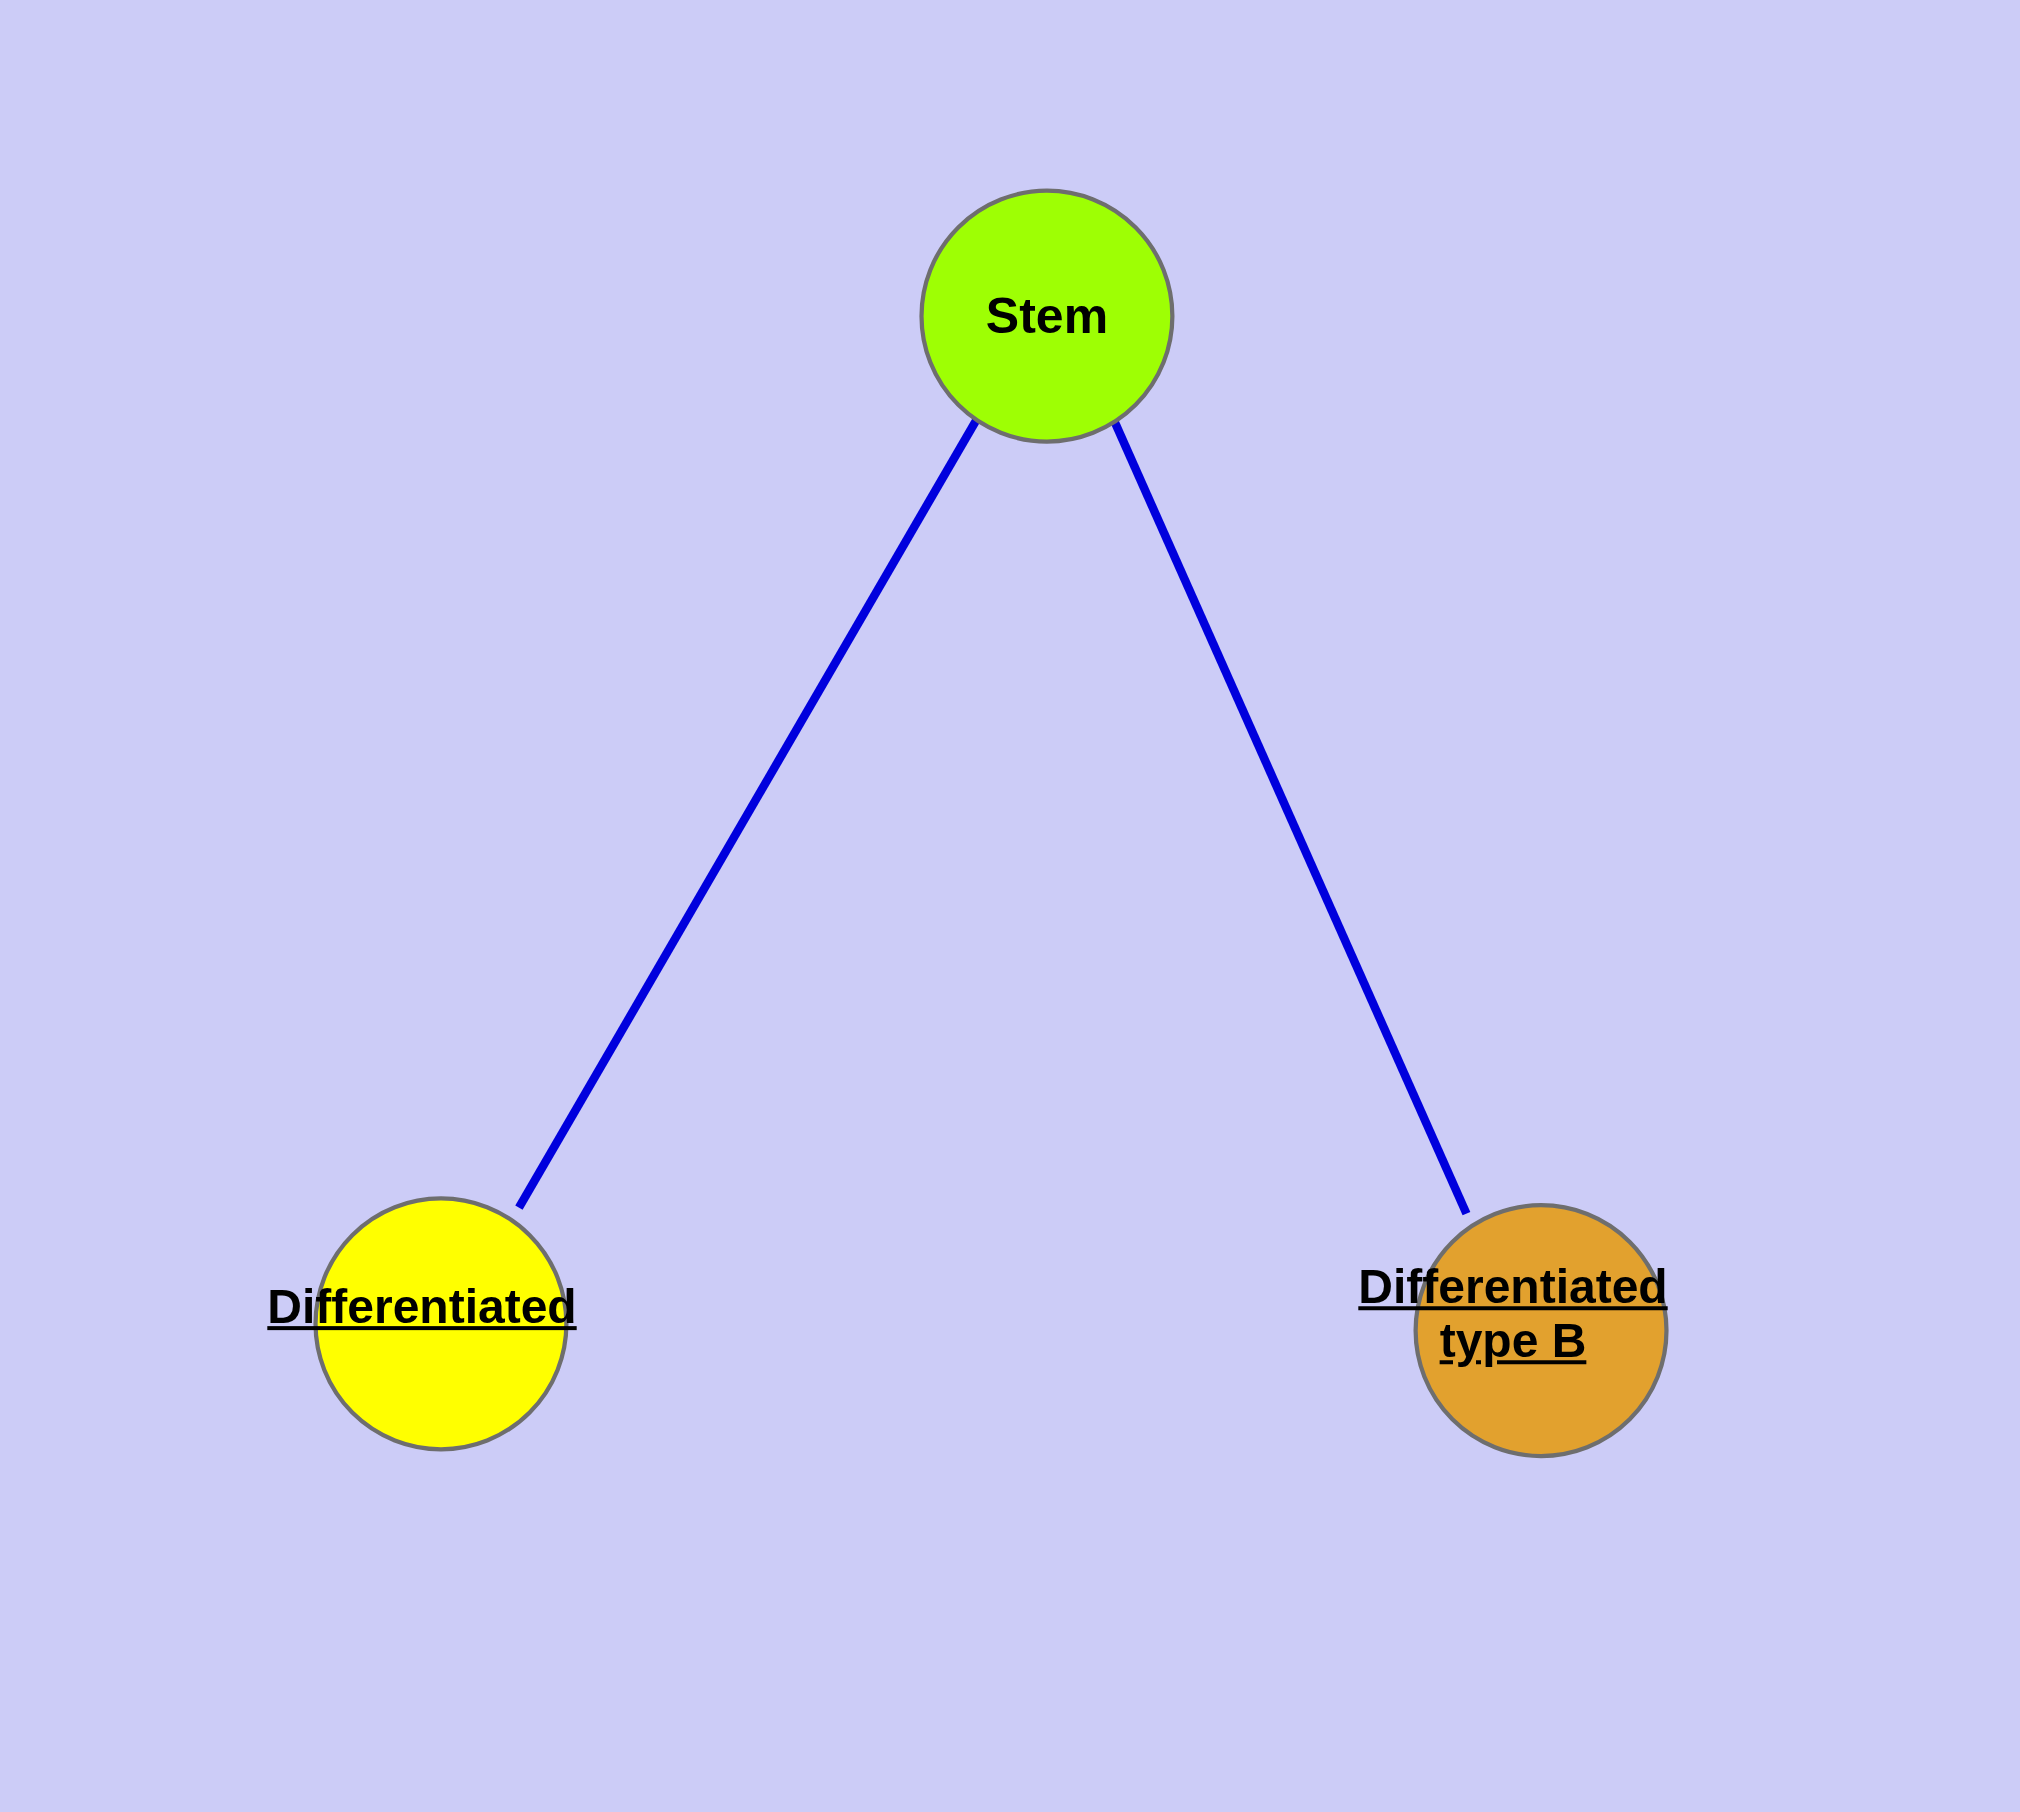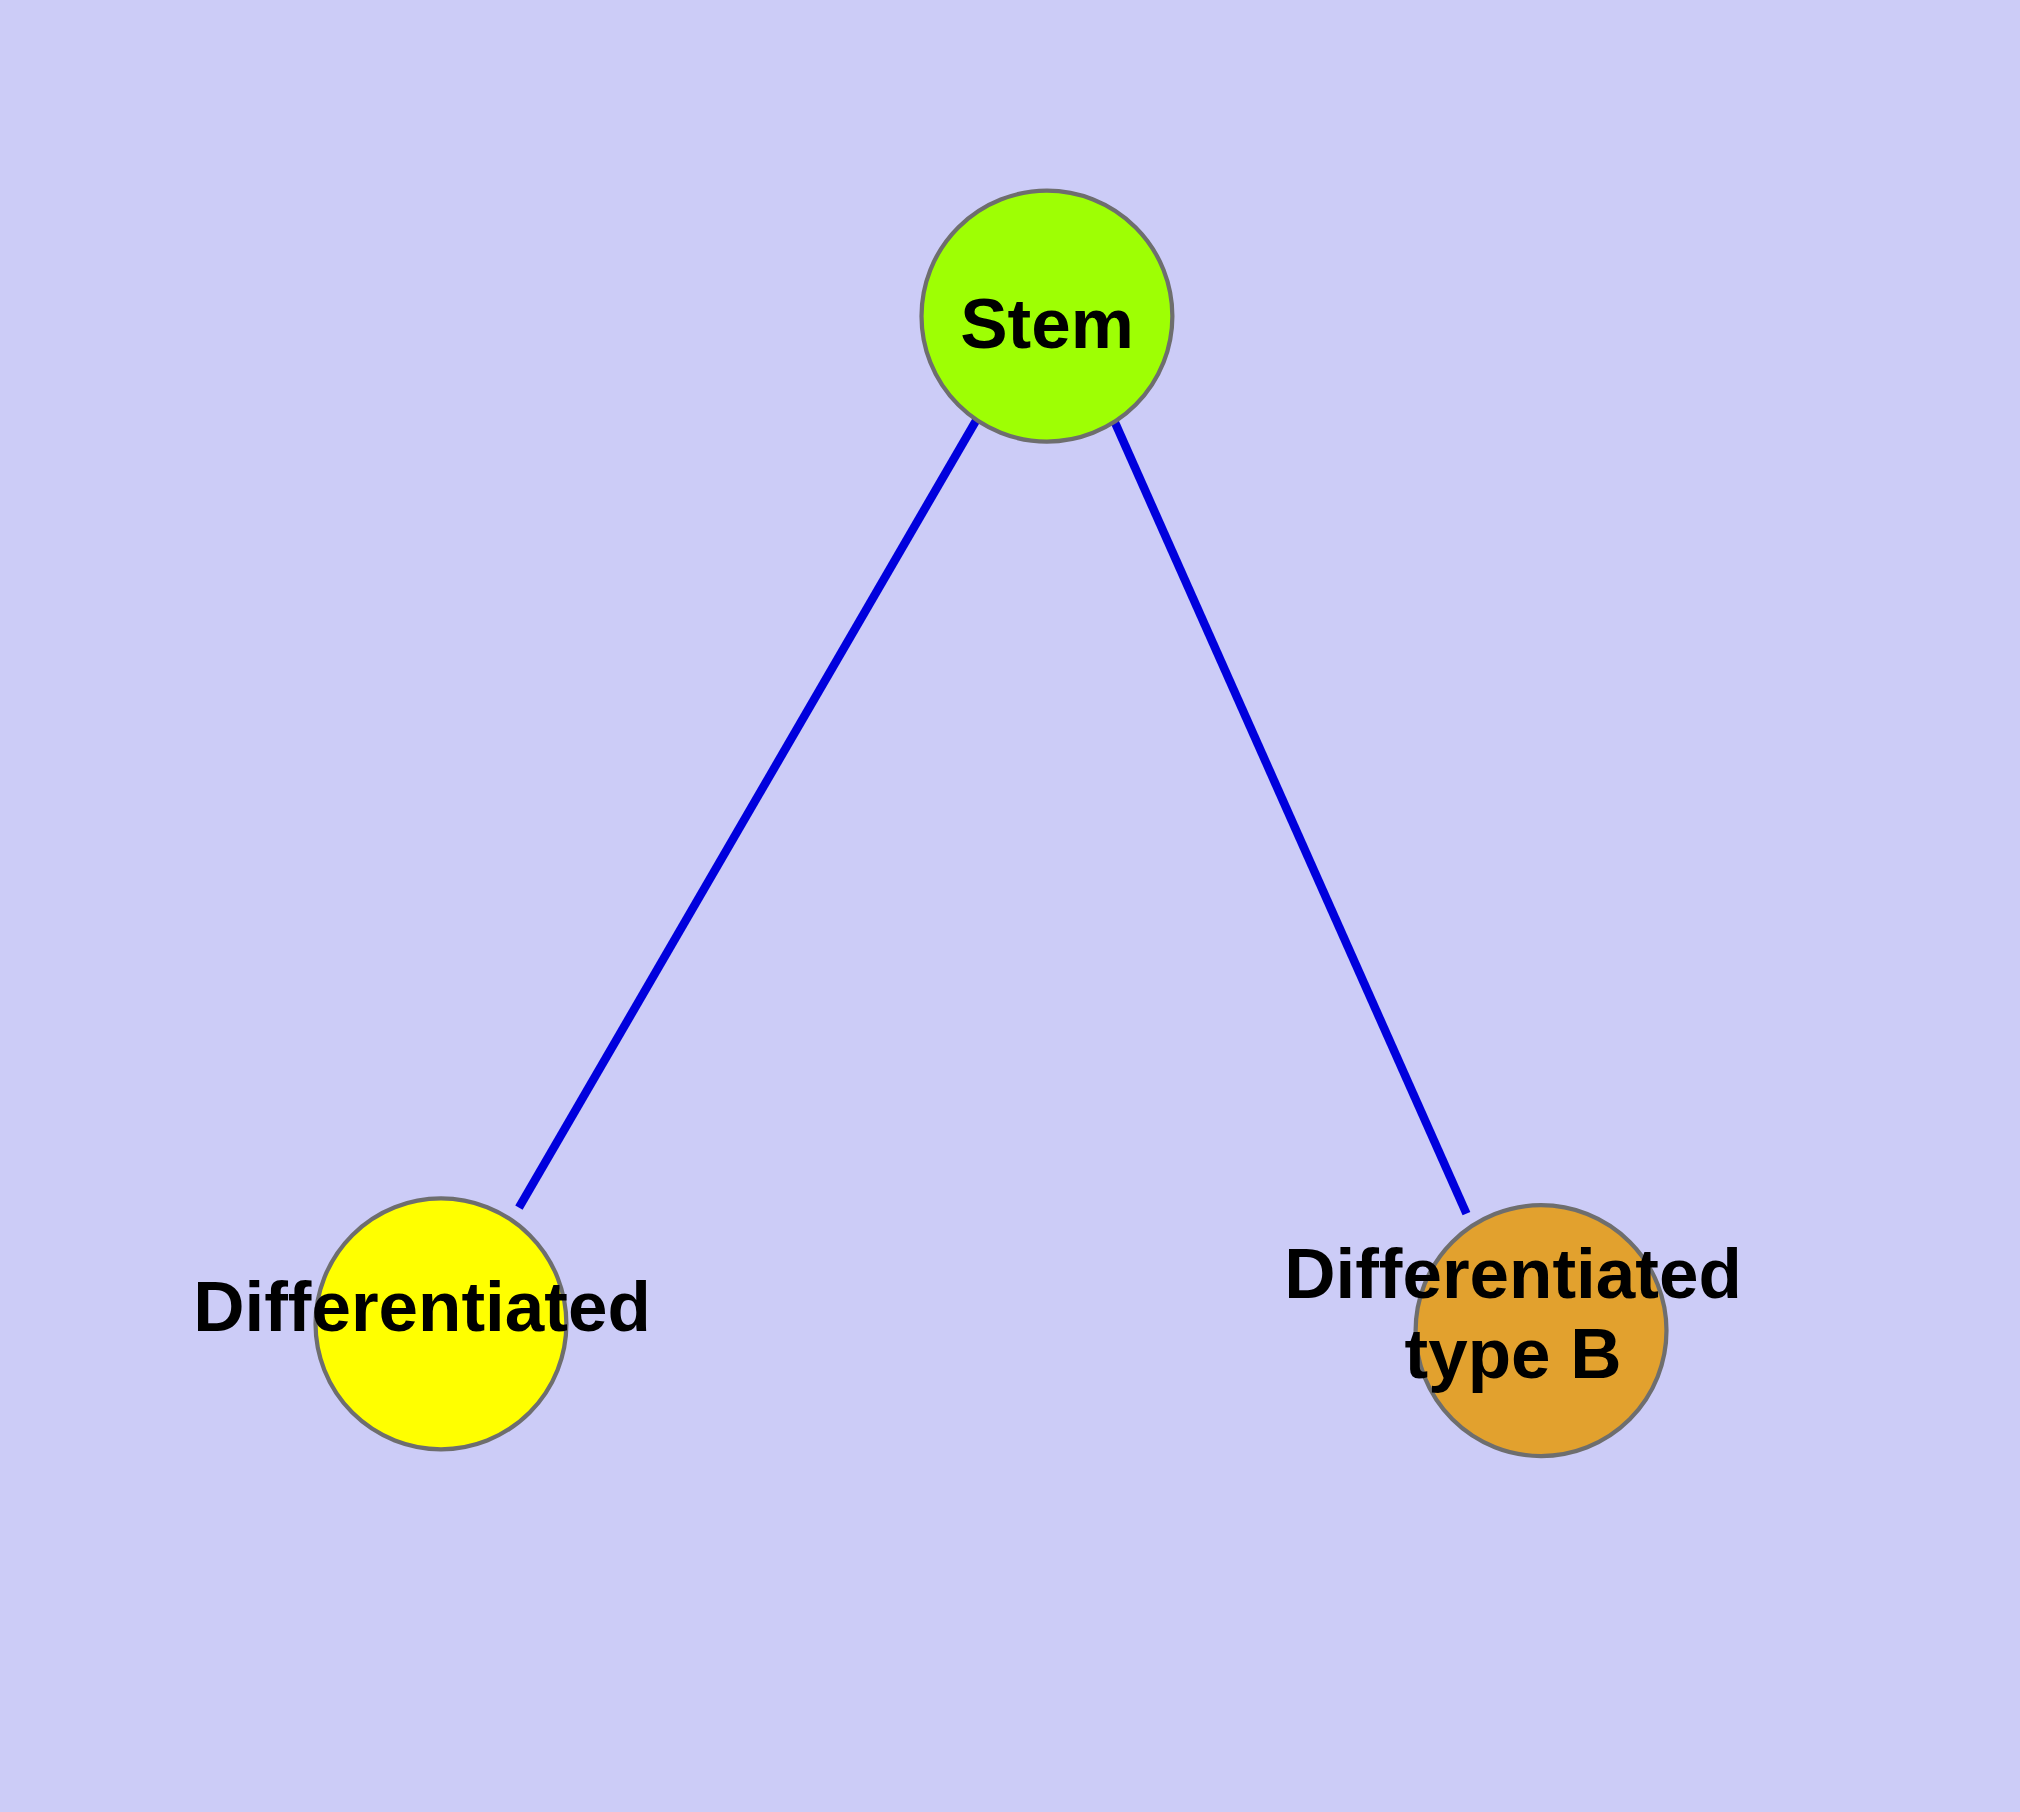--- a/index.html
+++ b/index.html
@@ -29,22 +29,22 @@
     position: absolute;
     color: #000000;
     font-family: "Liberation Sans", sans-serif;
     font-weight: bold;
     text-align: center;
     line-height: 1.12;
     white-space: nowrap;
     pointer-events: none;
     transform: translate(-50%, -50%);
   }
-  .label-stem   { font-size: 71px; margin-top: 8px; }
-  .label-leaf   { font-size: 71px; }
+  .label-stem   { font-size: 50px; }
+  .label-leaf   { font-size: 48px; text-decoration: underline; }
 </style>
 </head>
 <body>
 
 <div id="canvas" style="background: rgb(204, 204, 247);">
 
   <svg id="graph-svg" viewBox="0 0 2384 2138">
     <line x1="1152" y1="495" x2="612" y2="1425" stroke="#0000DD" stroke-width="10"></line>
     <line x1="1315" y1="498" x2="1730" y2="1432" stroke="#0000DD" stroke-width="10"></line>
 

